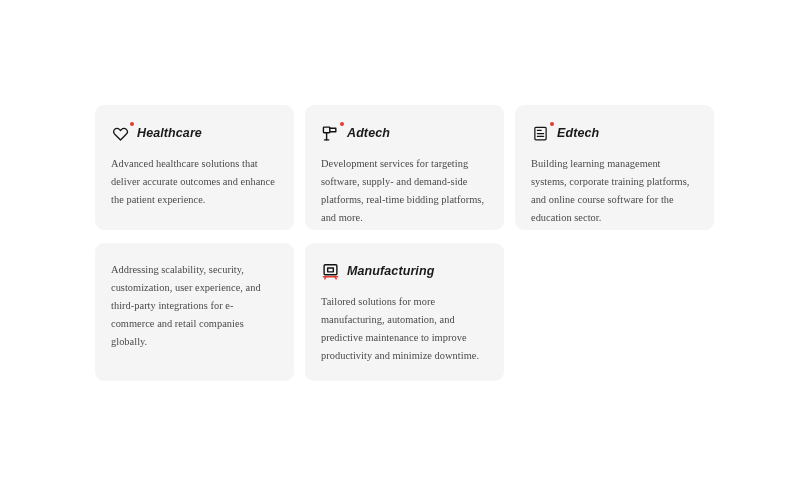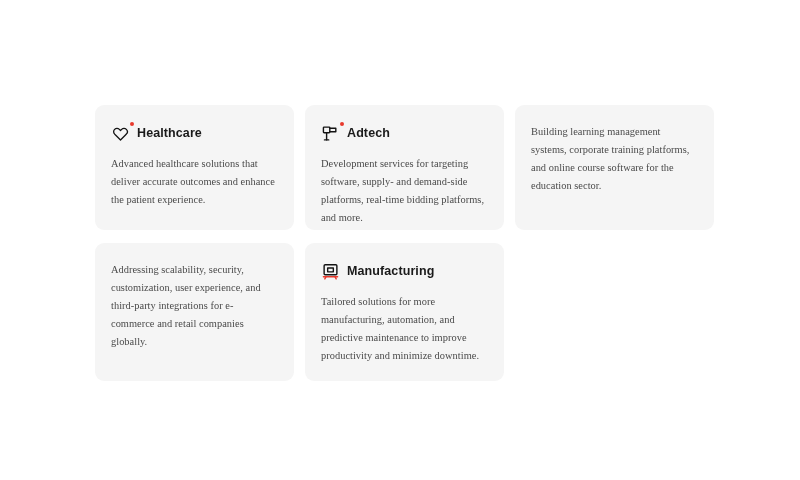--- a/index.html
+++ b/index.html
@@ -49,20 +49,21 @@
     align-items: center;
     justify-content: center;
   }
   .icon-wrap svg { display: block; }
   .card-title {
     font-size: 12.5px;
     font-weight: bold;
     color: #1a1a1a;
     letter-spacing: 0.1px;
     white-space: nowrap;
+    font-style: italic;
   }
   .card-body {
     font-size: 10.4px;
     line-height: 1.72;
     color: #4a4a4a;
     letter-spacing: 0.03px;
     font-family: Liberation Serif, serif;
   }
   .dot {
     position: absolute;
@@ -104,20 +105,32 @@
             <line x1="3.5" y1="21" x2="9.5" y2="21"></line>
           </svg>
           <span class="dot"></span>
         </span>
         <span class="card-title">Adtech</span>
       </div>
       <div class="card-body">Development services for targeting software, supply- and demand-side platforms, real-time bidding platforms, and more.</div>
     </div>
 
     <div class="card">
+      <div class="card-head">
+        <span class="icon-wrap">
+          <svg width="15" height="17" viewBox="0 0 24 24" fill="none" stroke="#141414" stroke-width="2" stroke-linecap="round" stroke-linejoin="round">
+            <rect x="3" y="2" width="18" height="20" rx="1.5"></rect>
+            <line x1="7" y1="7" x2="13" y2="7"></line>
+            <line x1="7" y1="12" x2="17" y2="12"></line>
+            <line x1="7" y1="16.5" x2="17" y2="16.5"></line>
+          </svg>
+          <span class="dot"></span>
+        </span>
+        <span class="card-title">Edtech</span>
+      </div>
       <div class="card-body">Building learning management systems, corporate training platforms, and online course software for the education sector.</div>
     </div>
 
     <div class="card">
       <div class="card-body">Addressing scalability, security, customization, user experience, and third-party integrations for e-commerce and retail companies globally.</div>
     </div>
 
     <div class="card">
       <div class="card-head">
         <span class="icon-wrap">

